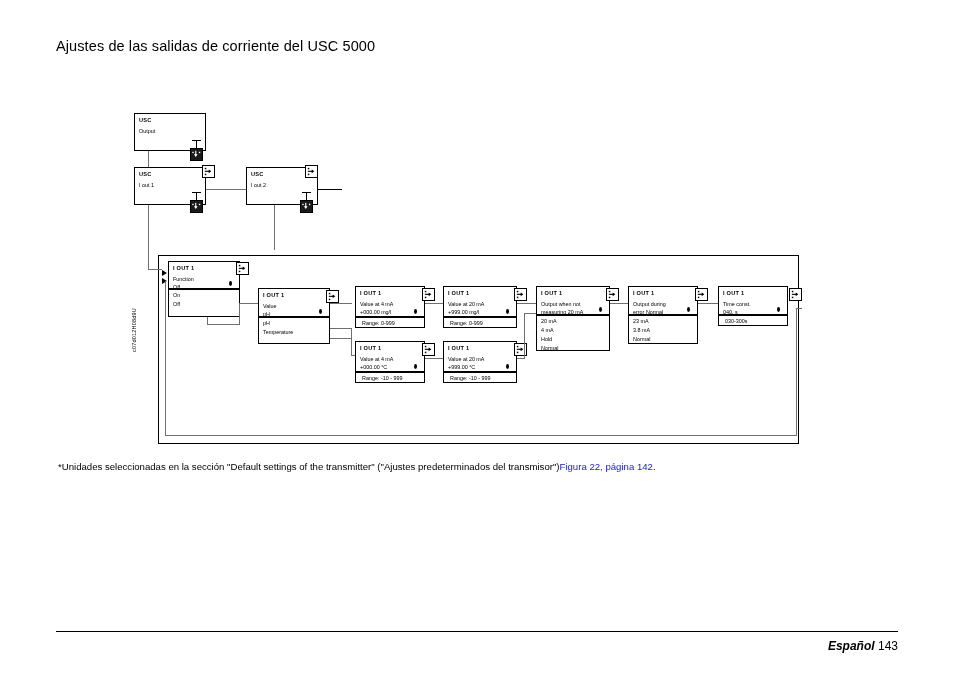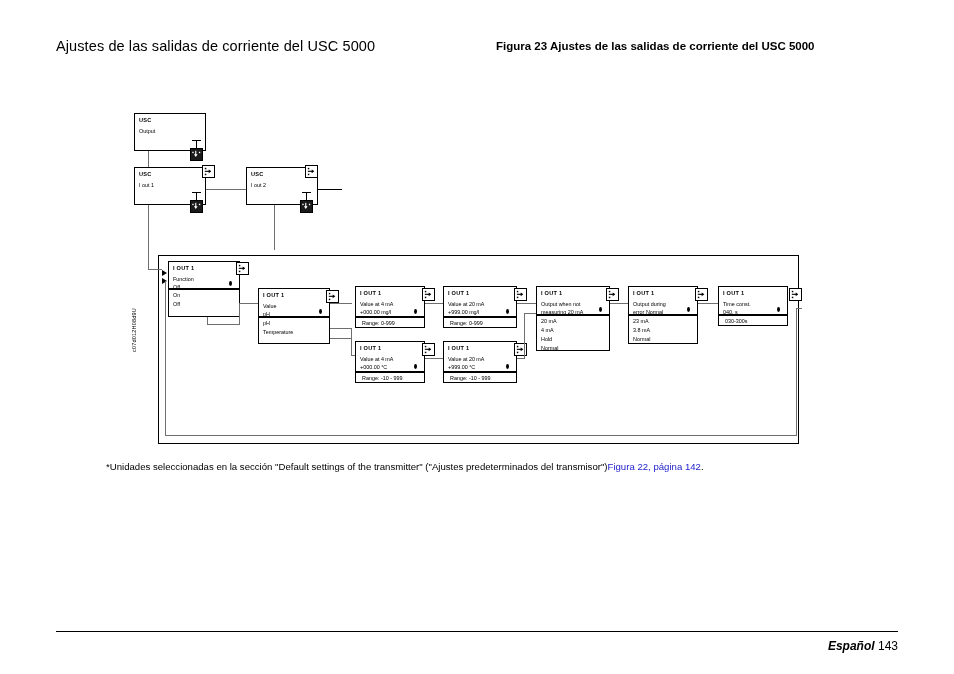--- a/index.html
+++ b/index.html
@@ -104,42 +104,41 @@
 
   
   .arrow{position:absolute;width:0;height:0;
     border-top:3px solid transparent;
     border-bottom:3px solid transparent;
     border-left:5px solid #000;}
 
   
   #footnote{
     position:absolute;left:58px;top:461px;
-    font-size:9.6px;white-space:nowrap;margin-left:48px;
+    font-size:9.6px;white-space:nowrap;
   }
   #footnote .lnk{color:#2222cc;}
 
   
   #footer-rule{
     position:absolute;left:56px;top:631px;width:842px;height:1px;background:#000;
   }
   #footer-text{
     position:absolute;right:56px;top:639px;
     font-size:12px;white-space:nowrap;text-align:center;
   }
   #footer-text .lang{font-style:italic;font-weight:bold;}
   #footer-text .pnum{font-weight:normal;}
 </style>
 </head>
 <body>
 
 <div class="page">
 
   <div id="page-title">Ajustes de las salidas de corriente del USC 5000</div>
-  <div id="figure-caption">Figura 23 Ajustes de las salidas de corriente del USC 5000</div>
 
   <div id="figure-frame"></div>
   <div id="vertical-code">c07d012H08d9U</div>
 
   <div class="node" style="left:134px;top:113px;width:72px;height:38px;">
     <div class="hdr">USC</div>
     <div class="body">
       <div>Output</div>
     </div>
   </div>

